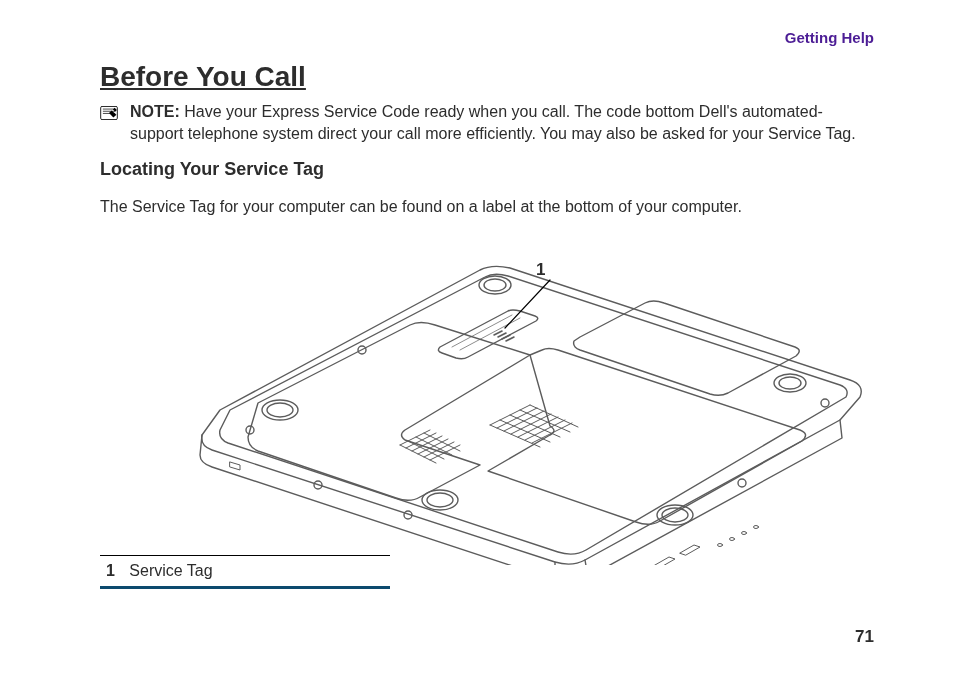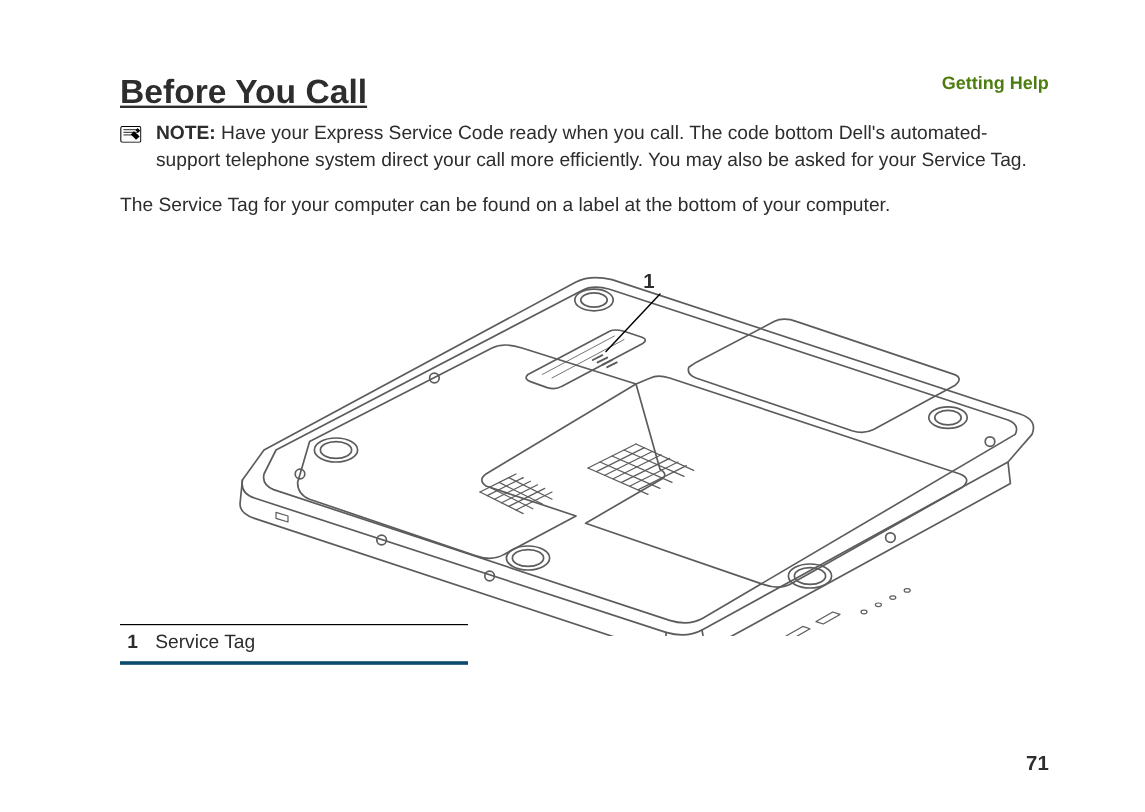--- a/index.html
+++ b/index.html
@@ -17,22 +17,21 @@
     height: 677px;
     box-sizing: border-box;
     padding: 29px 80px 30px 100px;
   }
   .header-right {
     position: absolute;
     top: 29px;
     right: 80px;
     font-size: 15px;
     font-weight: 700;
-    color: #4d7c0f;
-    margin-top: 32px;
+    color: #4c1d95;
   }
   h1 {
     margin: 32px 0 8px 0;
     font-size: 28px;
     font-weight: 700;
     letter-spacing: 0;
     text-decoration: underline;
   }
   .note-block {
     display: flex;
@@ -115,20 +114,21 @@
         <path d="M13 5 L18.5 10 L15 13 L10 8 Z" fill="#000"></path>
         <path d="M14.5 4 L17 6.5 L19 4.5 L16.5 2 Z" fill="#000"></path>
       </svg>
     </span>
     <span class="note-text">
       <b>NOTE:</b>
       <span>Have your Express Service Code ready when you call. The code bottom Dell's automated-support telephone system direct your call more efficiently. You may also be asked for your Service Tag.</span>
     </span>
   </div>
 
+  <h2>Locating Your Service Tag</h2>
 
   <p class="intro">The Service Tag for your computer can be found on a label at the bottom of your computer.</p>
 
   <div class="figure-wrap">
     <div class="callout-num">1</div>
     <svg viewBox="0 0 780 330" width="780" height="330">
       <g fill="none" stroke="#5c5c5c" stroke-width="1.4" stroke-linejoin="round" stroke-linecap="round">
 
         <path d="M 120 175
                  L 380 35

